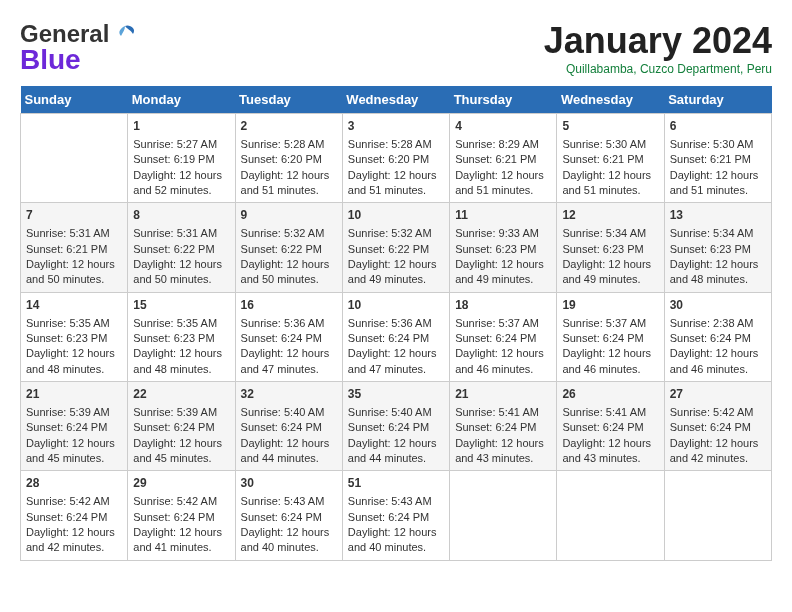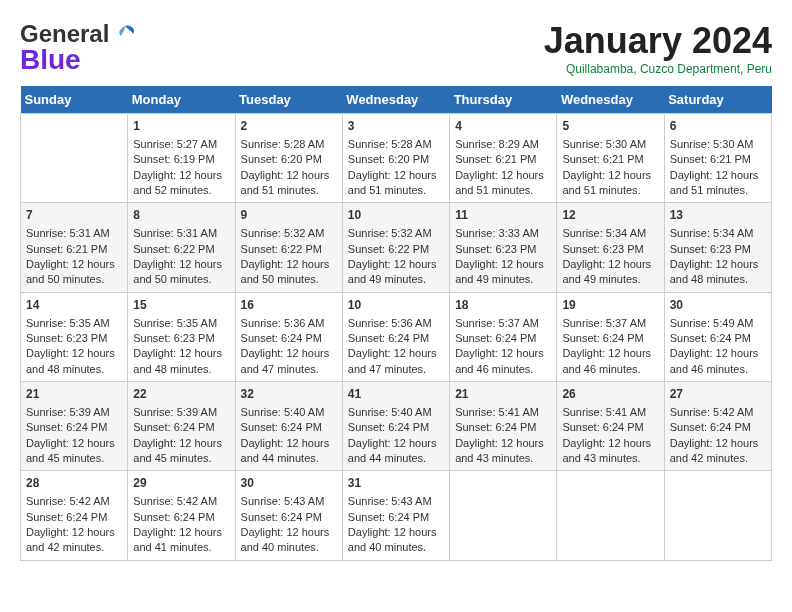--- a/index.html
+++ b/index.html
@@ -175,21 +175,21 @@
         </td>
         <td>
           <span class="day-number">10</span>
           <div>Sunrise: 5:32 AM</div>
           <div>Sunset: 6:22 PM</div>
           <div>Daylight: 12 hours</div>
           <div>and 49 minutes.</div>
         </td>
         <td>
           <span class="day-number">11</span>
-          <div>Sunrise: 3:33 AM</div>
+          <div>Sunrise: 9:33 AM</div>
           <div>Sunset: 6:23 PM</div>
           <div>Daylight: 12 hours</div>
           <div>and 49 minutes.</div>
         </td>
         <td>
           <span class="day-number">12</span>
           <div>Sunrise: 5:34 AM</div>
           <div>Sunset: 6:23 PM</div>
           <div>Daylight: 12 hours</div>
           <div>and 49 minutes.</div>
@@ -240,21 +240,21 @@
         </td>
         <td>
           <span class="day-number">19</span>
           <div>Sunrise: 5:37 AM</div>
           <div>Sunset: 6:24 PM</div>
           <div>Daylight: 12 hours</div>
           <div>and 46 minutes.</div>
         </td>
         <td>
           <span class="day-number">30</span>
-          <div>Sunrise: 5:49 AM</div>
+          <div>Sunrise: 2:38 AM</div>
           <div>Sunset: 6:24 PM</div>
           <div>Daylight: 12 hours</div>
           <div>and 46 minutes.</div>
         </td>
       </tr>
       <tr>
         <td>
           <span class="day-number">21</span>
           <div>Sunrise: 5:39 AM</div>
           <div>Sunset: 6:24 PM</div>
@@ -269,21 +269,21 @@
           <div>and 45 minutes.</div>
         </td>
         <td>
           <span class="day-number">32</span>
           <div>Sunrise: 5:40 AM</div>
           <div>Sunset: 6:24 PM</div>
           <div>Daylight: 12 hours</div>
           <div>and 44 minutes.</div>
         </td>
         <td>
-          <span class="day-number">41</span>
+          <span class="day-number">35</span>
           <div>Sunrise: 5:40 AM</div>
           <div>Sunset: 6:24 PM</div>
           <div>Daylight: 12 hours</div>
           <div>and 44 minutes.</div>
         </td>
         <td>
           <span class="day-number">21</span>
           <div>Sunrise: 5:41 AM</div>
           <div>Sunset: 6:24 PM</div>
           <div>Daylight: 12 hours</div>
@@ -320,21 +320,21 @@
           <div>and 41 minutes.</div>
         </td>
         <td>
           <span class="day-number">30</span>
           <div>Sunrise: 5:43 AM</div>
           <div>Sunset: 6:24 PM</div>
           <div>Daylight: 12 hours</div>
           <div>and 40 minutes.</div>
         </td>
         <td>
-          <span class="day-number">31</span>
+          <span class="day-number">51</span>
           <div>Sunrise: 5:43 AM</div>
           <div>Sunset: 6:24 PM</div>
           <div>Daylight: 12 hours</div>
           <div>and 40 minutes.</div>
         </td>
         <td class="empty-cell"></td>
         <td class="empty-cell"></td>
         <td class="empty-cell"></td>
       </tr>
     </tbody>

